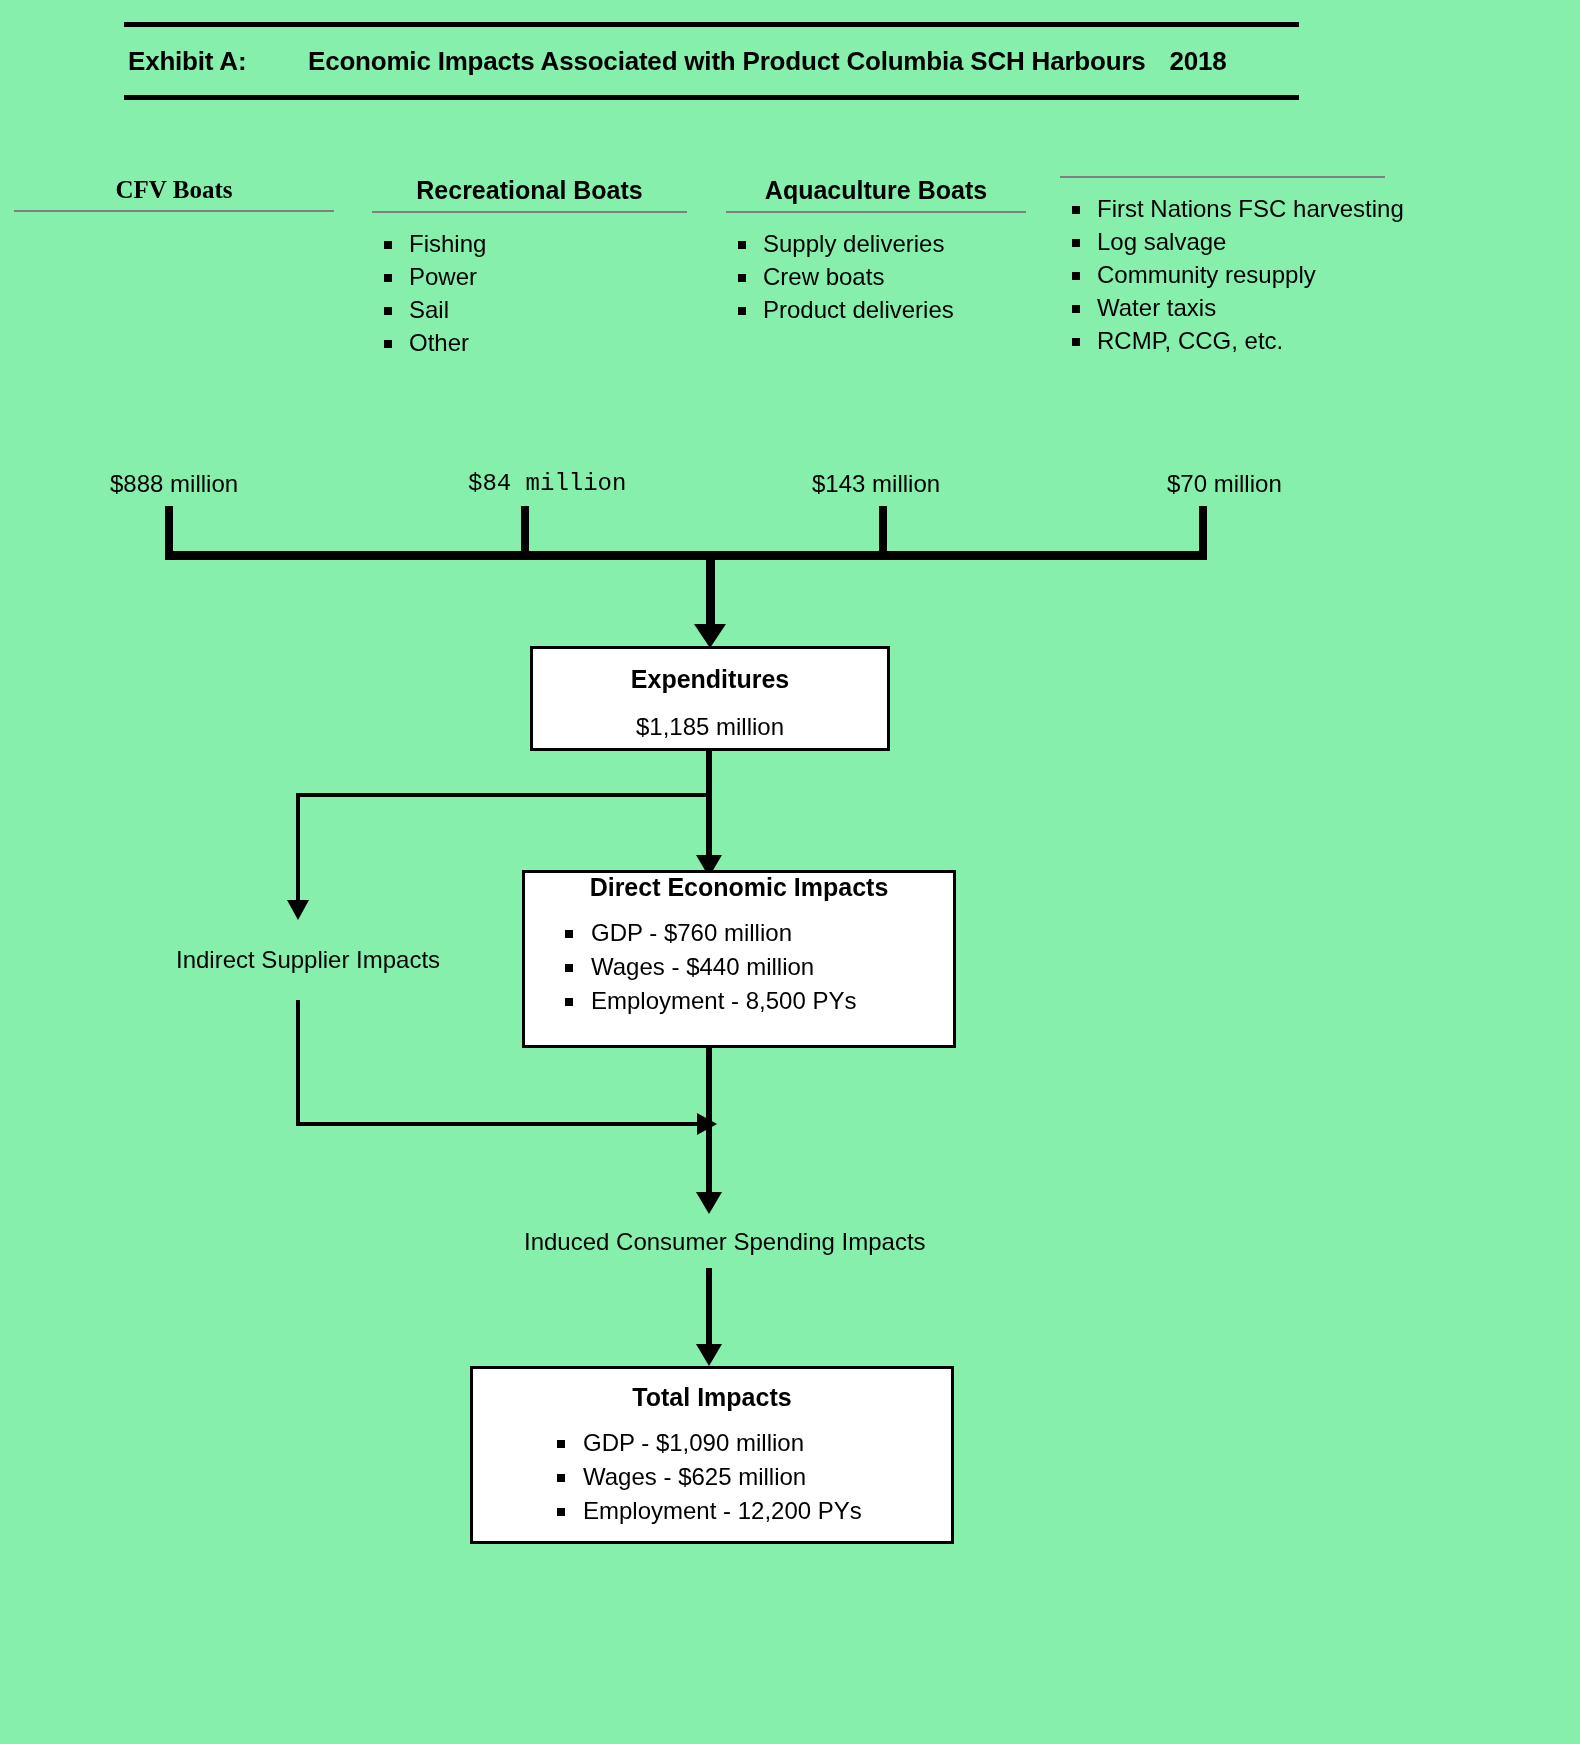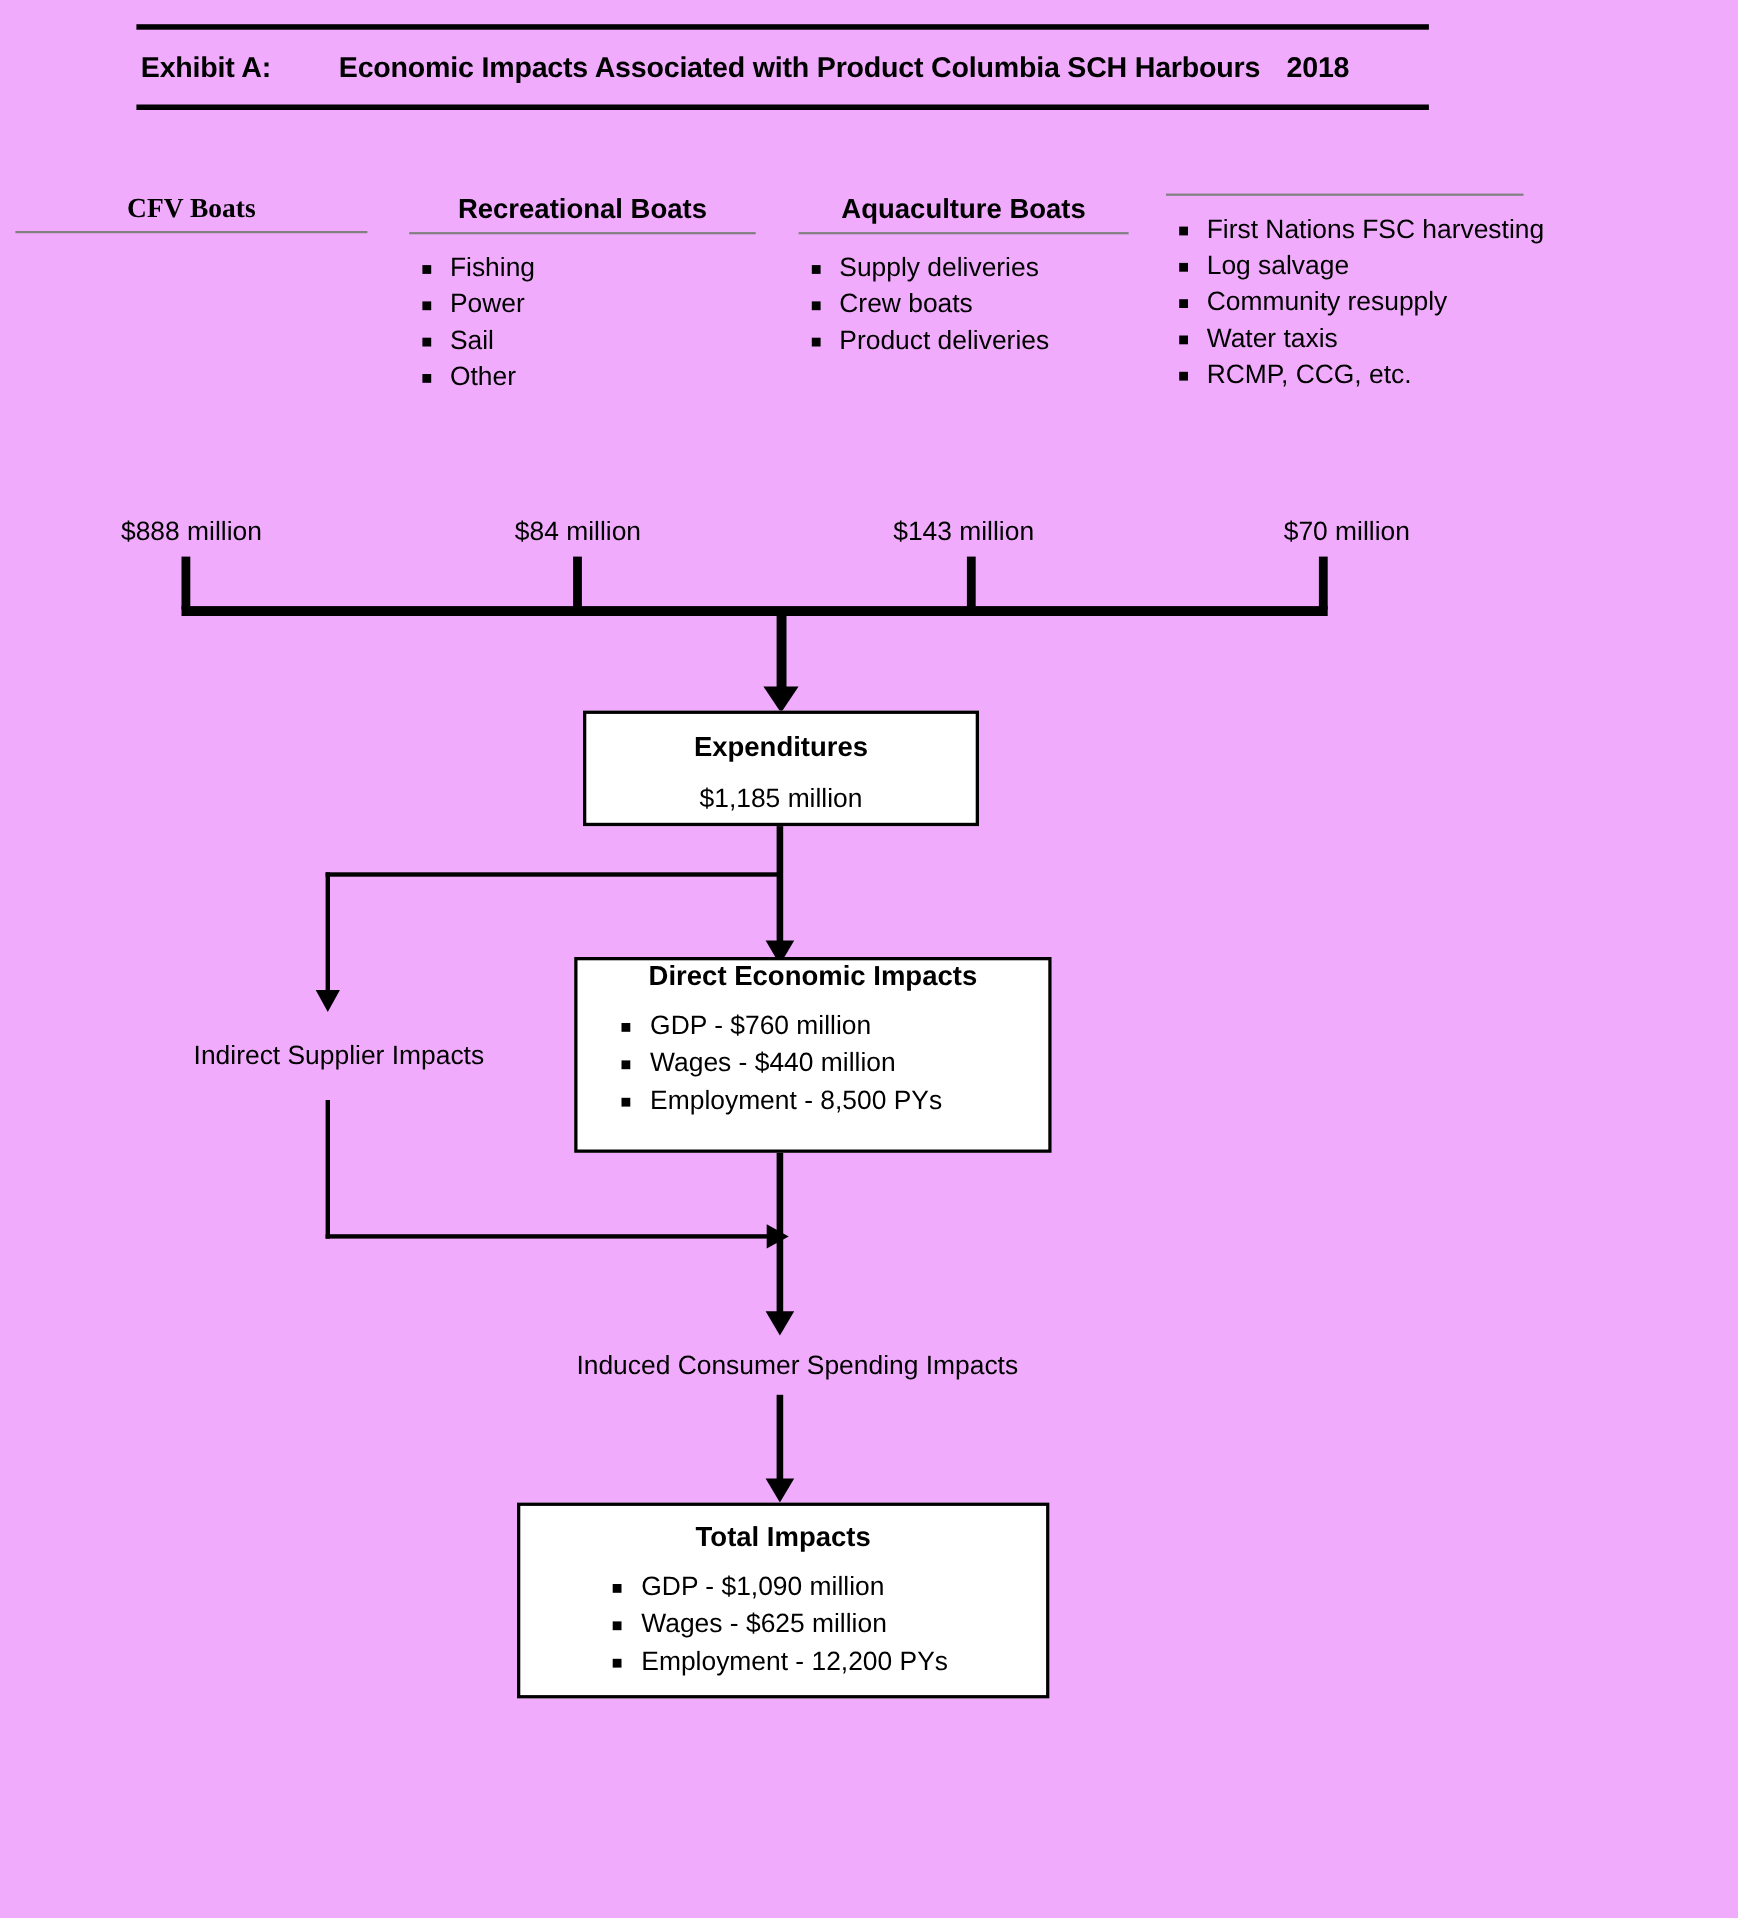--- a/index.html
+++ b/index.html
@@ -9,21 +9,21 @@
   }
   body {
     font-family: "Liberation Sans", sans-serif;
     color: #000000;
   }
   #page {
     position: relative;
     width: 1580px;
     height: 1744px;
     overflow: hidden;
-    background: #f0abfc;
+    background: #86efac;
   }
 
   
   #title-block {
     position: absolute;
     left: 124px;
     top: 22px;
     width: 1175px;
     border-top: 5px solid #000;
     border-bottom: 5px solid #000;
@@ -94,21 +94,21 @@
   #col-other { left: 1060px; width: 325px; }
 
   
   .money-label {
     position: absolute;
     font-size: 24px;
     white-space: nowrap;
     top: 470px;
   }
   #money-0 { left: 110px; text-align: right; }
-  #money-1 { left: 468px; }
+  #money-1 { left: 468px; font-family: Liberation Mono, monospace; }
   #money-2 { left: 812px; }
   #money-3 { left: 1167px; }
 
   
   .vline { position: absolute; background: #000; }
   .hline { position: absolute; background: #000; }
 
   
   #stem-0 { left: 165px;  top: 506px; width: 8px;  height: 48px; }
   #stem-1 { left: 521px;  top: 506px; width: 8px;  height: 48px; }

